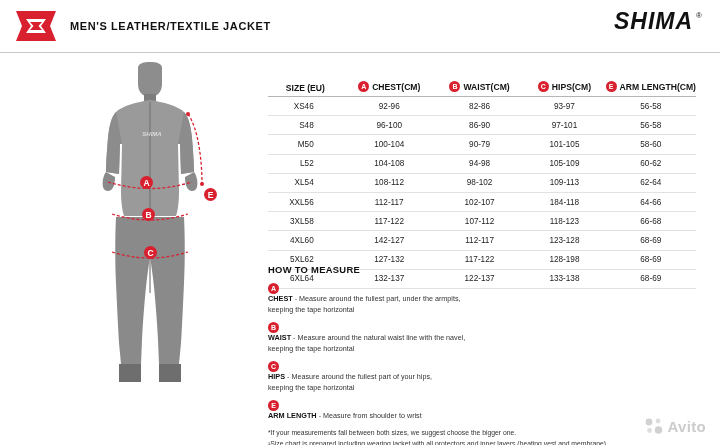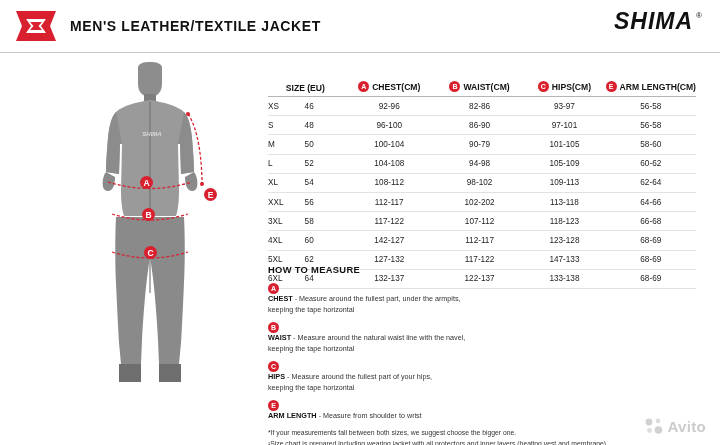--- a/index.html
+++ b/index.html
@@ -19,21 +19,21 @@
   .header{
     position:absolute;left:0;top:0;width:720px;height:52px;
     border-bottom:1px solid #c9c9c9;
     display:flex;align-items:center;
   }
   .logo-mark{
     margin-left:14px;width:44px;height:34px;flex:0 0 auto;
   }
   .header-title{
     margin-left:12px;
-    font-size:14px;font-weight:bold;letter-spacing:.6px;
+    font-size:11px;font-weight:bold;letter-spacing:.6px;
     color:#111;
     white-space:nowrap;
   }
   .brand{
     position:absolute;right:18px;top:10px;
     display:flex;align-items:flex-start;
   }
   .brand-word{
     font-size:23px;font-weight:bold;letter-spacing:1px;font-style:italic;
     color:#111;line-height:1;
@@ -77,21 +77,21 @@
     vertical-align:bottom;
     padding-bottom:3px;
     margin-top:8px;
   }
   .hdr-badge{
     display:inline-flex;align-items:center;justify-content:center;
     width:11px;height:11px;border-radius:50%;
     background:#d8202f;color:#fff;font-size:7px;font-weight:bold;
     margin-right:3px;vertical-align:middle;position:relative;top:-1px;
   }
-  td.size-col{width:38px;text-align:left;}
+  td.size-col{width:38px;text-align:right;}
   td.eu-col{width:40px;text-align:left;}
   .col-chest{width:96px;}
   .col-waist{width:90px;}
   .col-hips{width:85px;}
   .col-arm{width:79px;}
   
   .howto{
     position:absolute;left:268px;top:264px;width:432px;
   }
   .howto-title{
@@ -243,22 +243,22 @@
           <td class="eu-col">54</td>
           <td>108-112</td>
           <td>98-102</td>
           <td>109-113</td>
           <td>62-64</td>
         </tr>
         <tr>
           <td class="size-col">XXL</td>
           <td class="eu-col">56</td>
           <td>112-117</td>
-          <td>102-202</td>
-          <td>113-118</td>
+          <td>102-107</td>
+          <td>184-118</td>
           <td>64-66</td>
         </tr>
         <tr>
           <td class="size-col">3XL</td>
           <td class="eu-col">58</td>
           <td>117-122</td>
           <td>107-112</td>
           <td>118-123</td>
           <td>66-68</td>
         </tr>
@@ -268,21 +268,21 @@
           <td>142-127</td>
           <td>112-117</td>
           <td>123-128</td>
           <td>68-69</td>
         </tr>
         <tr>
           <td class="size-col">5XL</td>
           <td class="eu-col">62</td>
           <td>127-132</td>
           <td>117-122</td>
-          <td>147-133</td>
+          <td>128-198</td>
           <td>68-69</td>
         </tr>
         <tr>
           <td class="size-col">6XL</td>
           <td class="eu-col">64</td>
           <td>132-137</td>
           <td>122-137</td>
           <td>133-138</td>
           <td>68-69</td>
         </tr>

